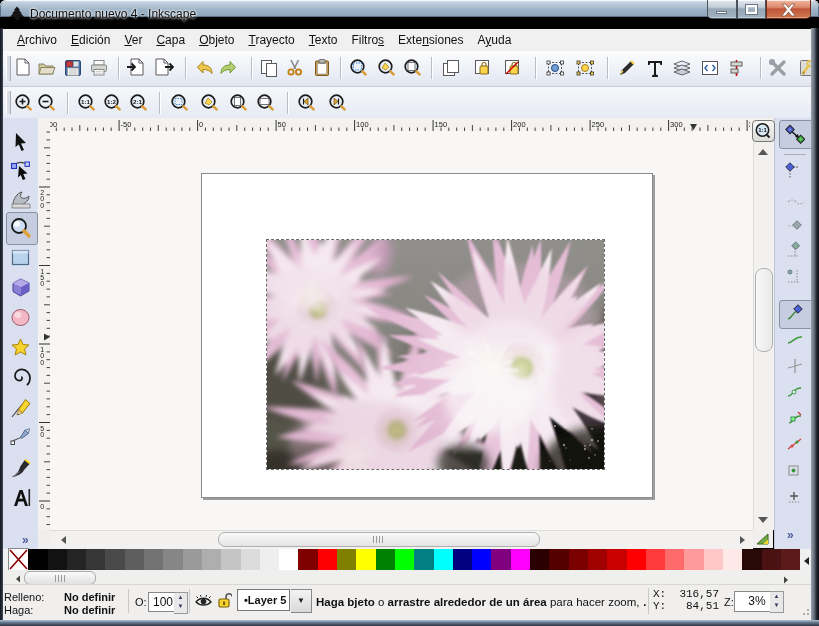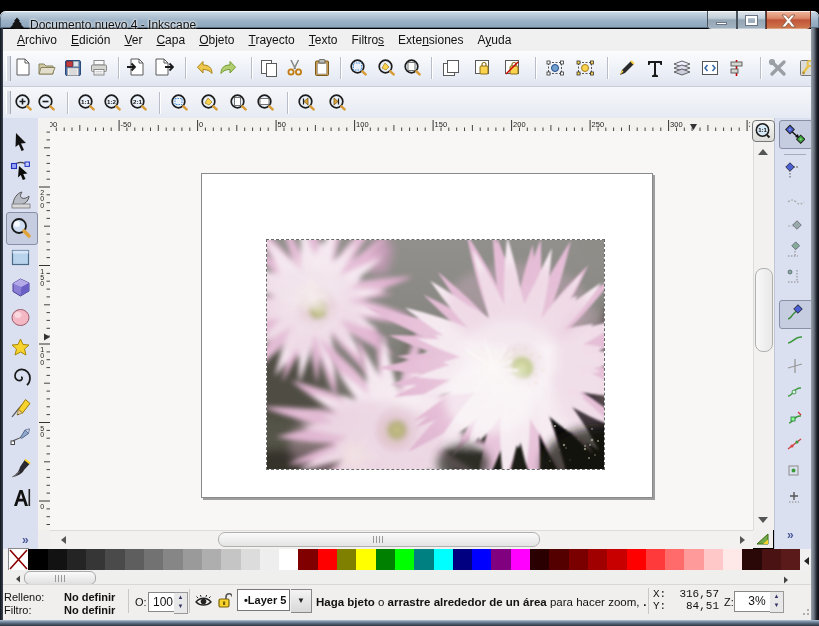--- a/index.html
+++ b/index.html
@@ -1,15 +1,15 @@
 <!DOCTYPE html>
 <html><head><meta charset="utf-8"><style>
 *{margin:0;padding:0;box-sizing:content-box}
 body{width:819px;height:626px;position:relative;overflow:hidden;font-family:"Liberation Sans",sans-serif;background:#000}
-.titlebar{position:absolute;left:0;top:11px;width:819px;height:17px;background:linear-gradient(#e8eef4 0%,#c3d2e0 12%,#a8bccd 45%,#9db3c7 55%,#93aabf 80%,#8ba3b9 100%);border-radius:6px 6px 0 0;box-shadow:inset 0 1px 0 #f4f8fb,inset 0 0 0 1px #5a7086}
+.titlebar{position:absolute;left:0;top:0;width:819px;height:17px;background:linear-gradient(#e8eef4 0%,#c3d2e0 12%,#a8bccd 45%,#9db3c7 55%,#93aabf 80%,#8ba3b9 100%);border-radius:6px 6px 0 0;box-shadow:inset 0 1px 0 #f4f8fb,inset 0 0 0 1px #5a7086}
 .wtitle{position:absolute;left:30px;top:7px;font-size:12px;color:#111;text-shadow:0 0 3px #fff,0 0 3px #fff}
 .wbtns{position:absolute;right:8px;top:0;width:104px;height:19px}
 .wb{position:absolute;top:0;height:19px}
 .wbmin{left:0;width:30px;border-radius:0 0 0 5px}
 .wbmax{left:30px;width:29px}
 .wbclose{left:59px;width:45px;border-radius:0 0 5px 0}
 .wbg{position:absolute;inset:0;background:linear-gradient(#e4e9ee 0%,#c0cdd8 40%,#94a5b4 50%,#a3b3c1 100%);border:1px solid #48535e;border-top:none;border-radius:inherit;box-shadow:inset 0 1px 0 rgba(255,255,255,.8),inset 0 -1px 0 rgba(255,255,255,.35)}
 .wbgc{position:absolute;inset:0;background:linear-gradient(#f0b9a2 0%,#dd8a6b 40%,#c1543a 50%,#cf7a4d 100%);border:1px solid #6e2c1a;border-top:none;border-radius:inherit;box-shadow:inset 0 1px 0 rgba(255,255,255,.7),inset 0 -1px 0 rgba(255,255,255,.3)}
 .glyph{position:absolute}
 .menubar{position:absolute;left:3px;top:29px;width:803px;height:22px;background:#f0f0f0;display:flex;align-items:center;padding-left:7px;font-size:12px;color:#111}
@@ -1177,21 +1177,21 @@
     <path d="M7 1.5 L3 5 L7 8.5 Z" fill="#444"></path>
   </svg>
 <div class="palthumb">
     <div class="gripdots" style="width:10px"></div>
   </div>
 <svg style="position:absolute;left:781px;top:575px;" width="10" height="10" viewBox="0 0 10 10">
     <path d="M3 1.5 L7 5 L3 8.5 Z" fill="#444"></path>
   </svg>
 <div class="statusbar"></div>
 <div class="st" style="left:4px;top:591px;">Relleno:</div>
-<div class="st" style="left:4px;top:604px;">Filtro:</div>
+<div class="st" style="left:4px;top:604px;">Haga:</div>
 <div class="st stb" style="left:64px;top:591px;">No definir</div>
 <div class="st stb" style="left:64px;top:604px;">No definir</div>
 <div class="st" style="left:135px;top:596px;">O:</div>
 <div class="spin" style="left:148px;top:592px;width:26px;height:18px;">100</div>
 <div class="spinarrows" style="left:174px;top:592px;">
     <div class="sa">▲</div>
     <div class="sa">▼</div>
   </div>
 <div class="vsep" style="left:128px;top:589px;height:24px"></div>
 <div class="vsep" style="left:189px;top:589px;height:24px"></div>

